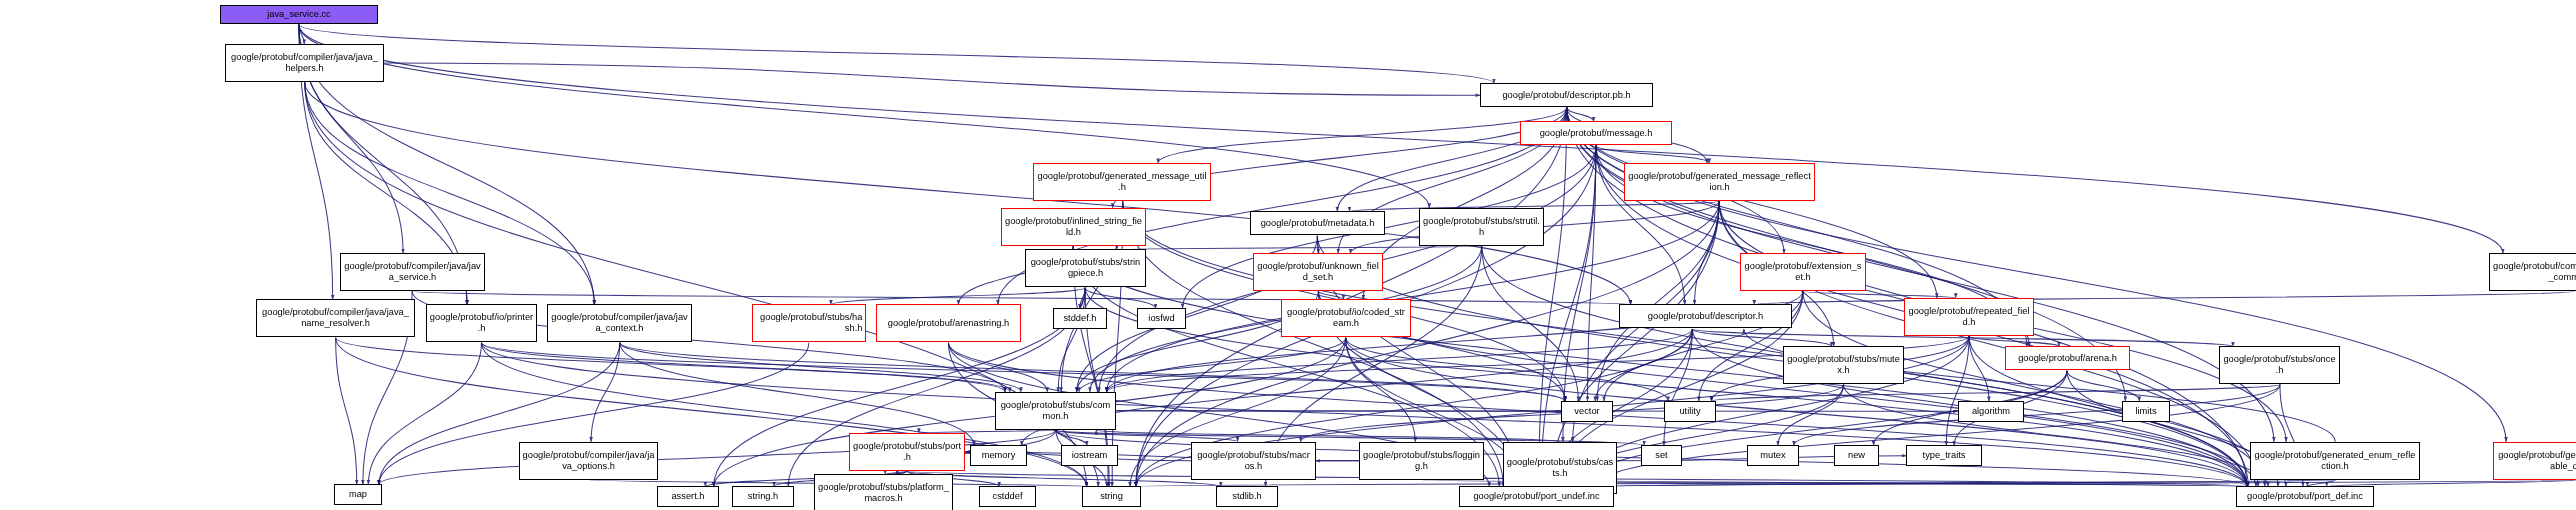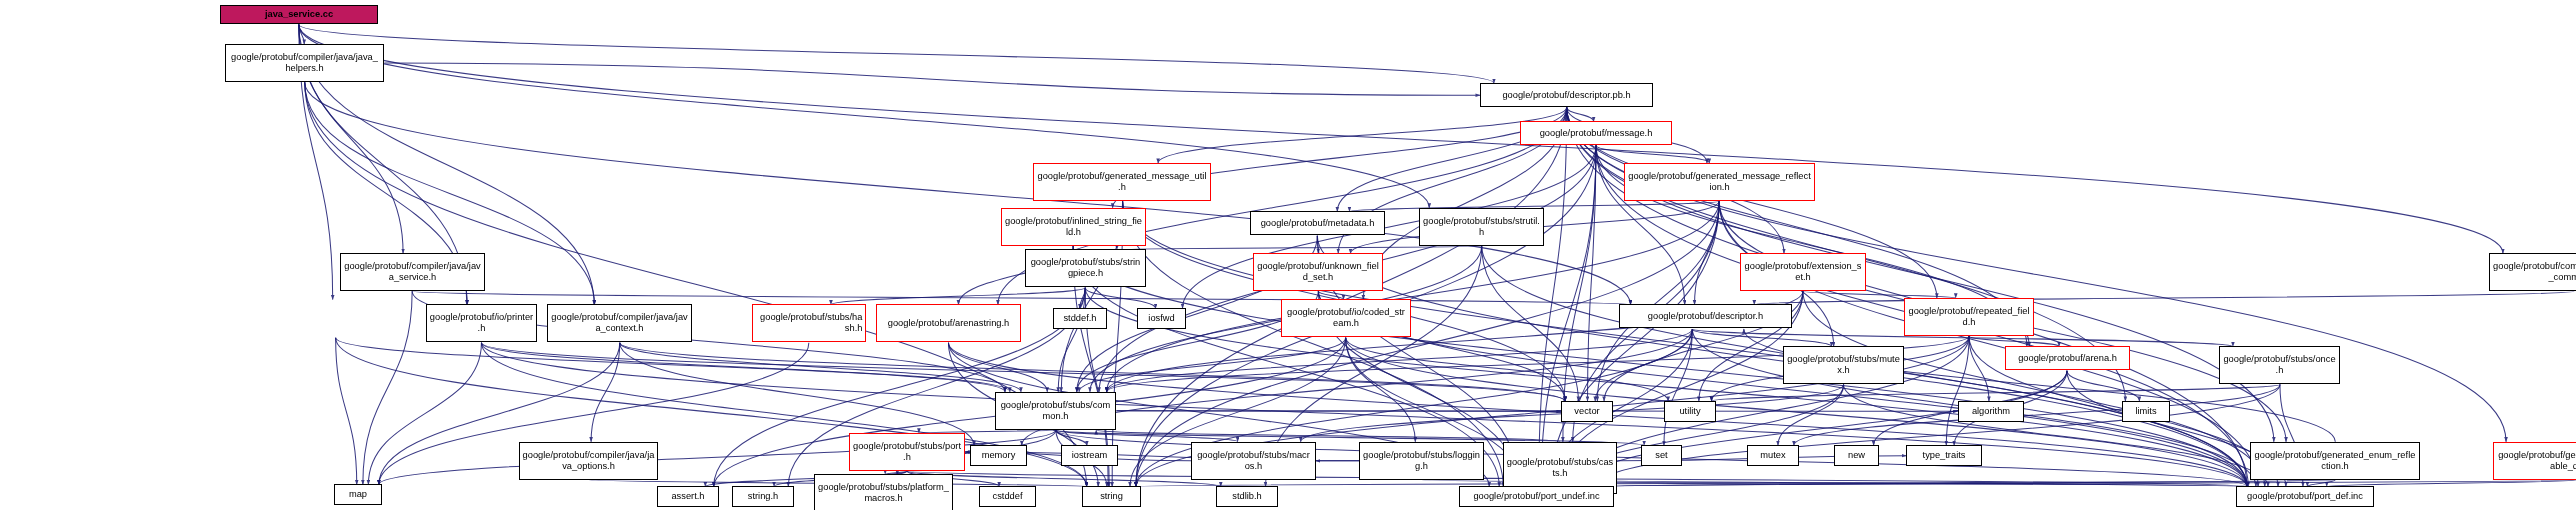--- a/index.html
+++ b/index.html
@@ -6,21 +6,21 @@
   body{width:2714px;height:511px;font-family:"Liberation Sans",sans-serif;}
   #graph{position:relative;width:2714px;height:511px;overflow:hidden;background:#ffffff;}
   #edges{position:absolute;left:0;top:0;z-index:0;}
   #nodes{position:absolute;left:0;top:0;width:100%;height:100%;z-index:1;}
   .node{
     position:absolute;box-sizing:border-box;background:#ffffff;border:1px solid #000000;
     color:#000000;font-size:9.3px;line-height:1.18;display:flex;align-items:center;justify-content:center;
     text-align:center;padding:0.5px 2.6px;overflow:hidden;overflow-wrap:anywhere;word-break:break-word;cursor:pointer;
   }
   .node.truncated{border-color:#ff0000;}
-  .node.root{background:#be185d;font-weight:bold;border-width:1.5px;cursor:default;}
+  .node.root{background:#8b5cf6;font-weight:normal;border-width:1.5px;cursor:default;}
   .edge{fill:none;stroke:#191970;stroke-width:2;opacity:.85;}
 </style>
 </head>
 <body>
 
 <div id="graph">
   <svg id="edges" width="2714" height="511" viewBox="0 0 5268 991">
     <defs>
       <marker id="arrowhead" markerWidth="12" markerHeight="10" refX="9" refY="3.5" orient="auto" markerUnits="userSpaceOnUse">
         <path d="M0,0 L10,3.5 L0,7 z" fill="#191970"></path>
@@ -212,20 +212,21 @@
       <div class="node truncated" style="left: 1033px; top: 163px; width: 178px; height: 38px;">google/protobuf/generated_message_util.h</div>
       <div class="node truncated" style="left: 1001px; top: 208px; width: 145px; height: 38px;">google/protobuf/inlined_string_field.h</div>
       <div class="node truncated" style="left: 1624px; top: 163px; width: 191px; height: 38px;">google/protobuf/generated_message_reflection.h</div>
       <div class="node normal" style="left: 1250px; top: 211px; width: 135px; height: 24px;">google/protobuf/metadata.h</div>
       <div class="node normal" style="left: 1419px; top: 208px; width: 125px; height: 38px;">google/protobuf/stubs/strutil.h</div>
       <div class="node normal" style="left: 340px; top: 253px; width: 145px; height: 38px;">google/protobuf/compiler/java/java_service.h</div>
       <div class="node normal" style="left: 1025px; top: 249px; width: 121px; height: 38px;">google/protobuf/stubs/stringpiece.h</div>
       <div class="node truncated" style="left: 1253px; top: 253px; width: 130px; height: 38px;">google/protobuf/unknown_field_set.h</div>
       <div class="node truncated" style="left: 1740px; top: 253px; width: 126px; height: 38px;">google/protobuf/extension_set.h</div>
       <div class="node normal" style="left: 2489px; top: 253px; width: 170px; height: 38px;">google/protobuf/compiler/java/java_doc_comment.h</div>
+      <div class="node normal" style="left: 256px; top: 299px; width: 159px; height: 38px;">google/protobuf/compiler/java/java_name_resolver.h</div>
       <div class="node normal" style="left: 426px; top: 304px; width: 111px; height: 38px;">google/protobuf/io/printer.h</div>
       <div class="node normal" style="left: 547px; top: 304px; width: 145px; height: 38px;">google/protobuf/compiler/java/java_context.h</div>
       <div class="node truncated" style="left: 752px; top: 304px; width: 114px; height: 38px; text-align: right;">google/protobuf/stubs/hash.h</div>
       <div class="node truncated" style="left: 876px; top: 304px; width: 145px; height: 38px;">google/protobuf/arenastring.h</div>
       <div class="node normal" style="left: 1053px; top: 308px; width: 54px; height: 20.6px;">stddef.h</div>
       <div class="node normal" style="left: 1137px; top: 308px; width: 49px; height: 20.6px;">iosfwd</div>
       <div class="node truncated" style="left: 1281px; top: 299px; width: 130px; height: 38px;">google/protobuf/io/coded_stream.h</div>
       <div class="node normal" style="left: 1619px; top: 304px; width: 173px; height: 24px;">google/protobuf/descriptor.h</div>
       <div class="node truncated" style="left: 1904px; top: 298px; width: 130px; height: 38px;">google/protobuf/repeated_field.h</div>
       <div class="node normal" style="left: 1783px; top: 346px; width: 121px; height: 38px;">google/protobuf/stubs/mutex.h</div>

